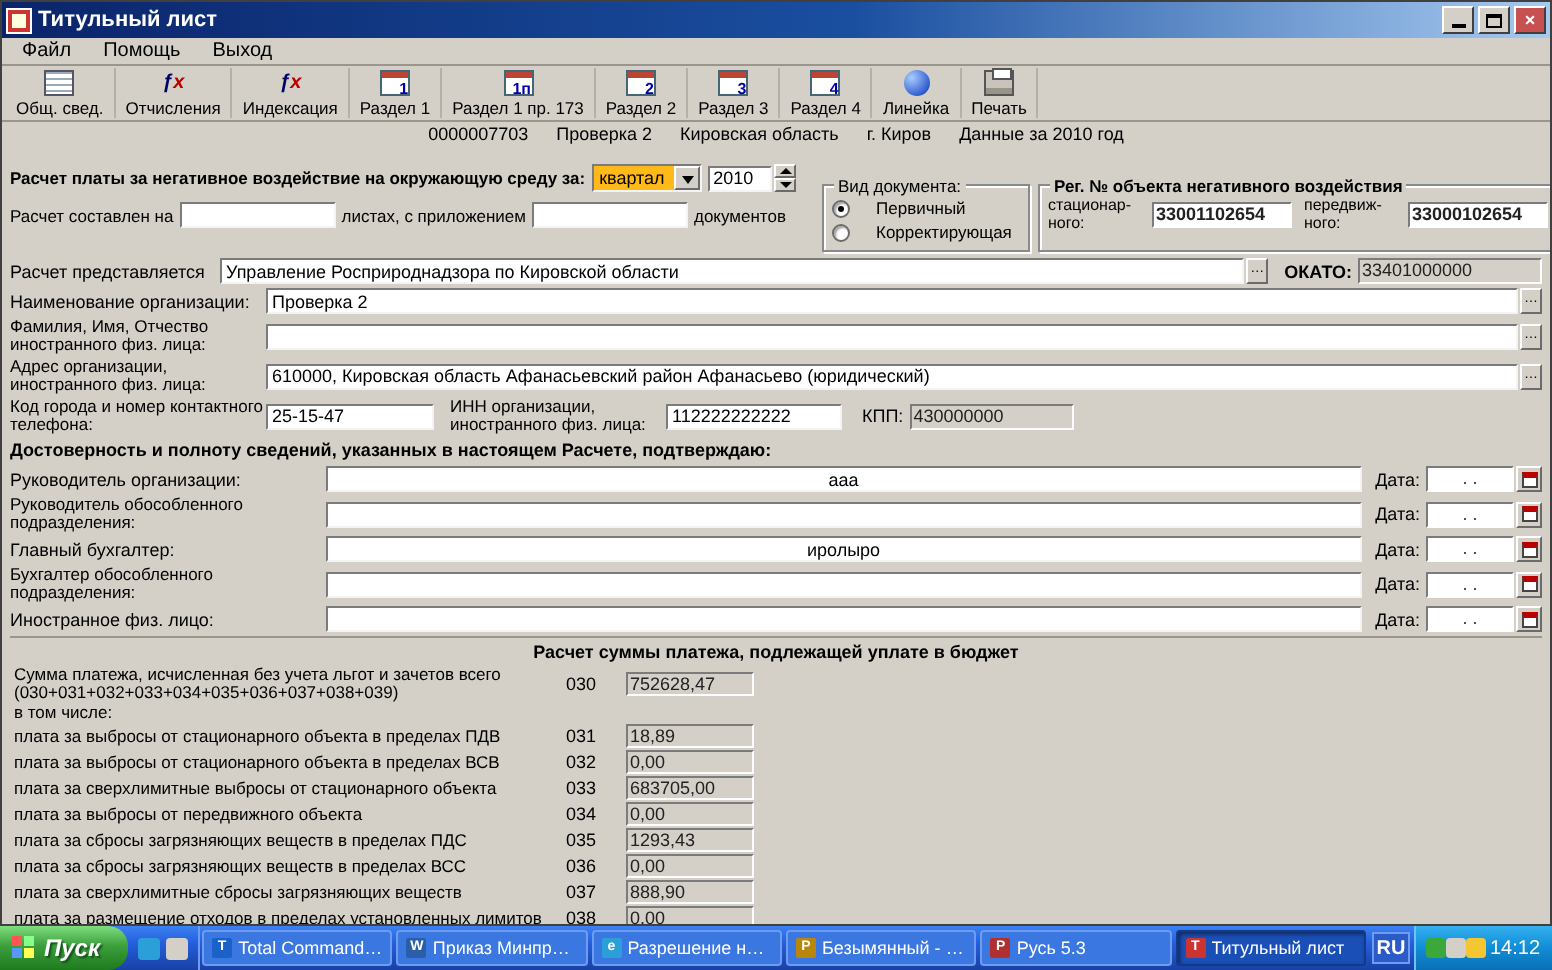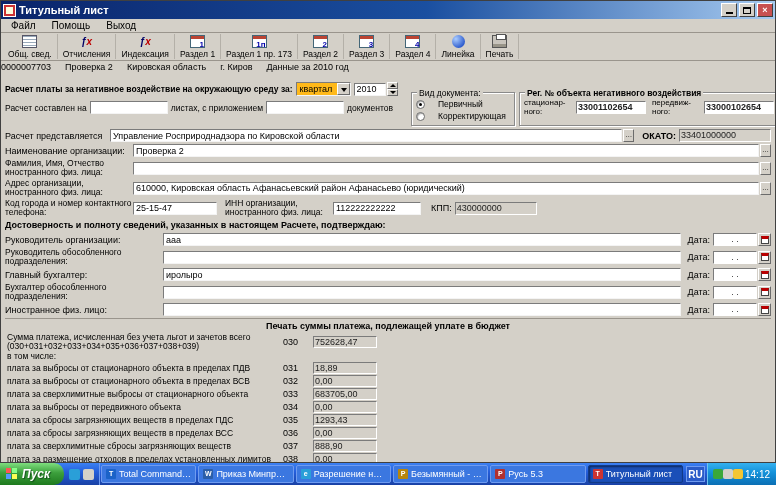--- a/index.html
+++ b/index.html
@@ -26,21 +26,21 @@
   .icon-page { background:#fff; border:1px solid #556; background-image:linear-gradient(#9ab 1px, transparent 1px); background-size:100% 3px; background-position:0 3px; }
   .icon-fx { font-style:italic; font-weight:bold; font-size:10px; line-height:13px; text-align:center; color:#006; }
   .icon-fx::after { content:"x"; color:#b00; }
   .icon-sec { background:#fff; border:1px solid #467; box-shadow:inset 0 3px 0 #b43; }
   .icon-sec::after { position:absolute; right:0px; bottom:-2px; font:bold 8px "Liberation Sans",sans-serif; color:#00a; }
   .n1::after { content:"1"; } .n1a::after { content:"1п"; } .n2::after { content:"2"; } .n3::after { content:"3"; } .n4::after { content:"4"; }
   .icon-ball { width:13px; height:13px; border-radius:50%; background:radial-gradient(circle at 30% 30%, #aaccff, #0033bb); }
   .icon-print { background:#c8c4bc; border:1px solid #555; box-shadow:inset 0 -3px 0 #989488; }
   .icon-print::before { content:""; position:absolute; left:3px; top:-2px; width:8px; height:4px; background:#fff; border:1px solid #555; }
 
-  .info-strip { height:12px; flex:0 0 12px; display:flex; align-items:center; gap:14px; font-size:9px; }
+  .info-strip { height:12px; flex:0 0 12px; display:flex; justify-content:center; align-items:center; gap:14px; font-size:9px; }
 
   
   .form { flex:1; padding:3px 4px 0 4px; overflow:hidden; }
   .row { display:flex; align-items:center; margin-bottom:2px; white-space:nowrap; }
   .b { font-weight:bold; }
   .tb { height:13px; background:#fff; border:1px solid; border-color:#7b7b7b #f4f4f4 #f4f4f4 #7b7b7b; font:9px "Liberation Sans",sans-serif; padding:0 2px; }
   .gray-box { height:13px; line-height:11px; background:#d4d0c8; border:1px solid; border-color:#7b7b7b #fff #fff #7b7b7b; padding:0 1px; color:#222; overflow:hidden; }
   .white-box { background:#fff; }
   .mini-btn { width:11px; height:13px; background:#d4d0c8; border:1px solid; border-color:#fff #6b6b6b #6b6b6b #fff; font-size:7px; line-height:10px; text-align:center; margin-left:1px; flex:0 0 auto; }
 
@@ -67,21 +67,21 @@
   .reg-group { flex:1; }
   .reg-cols { display:flex; gap:6px; }
   .reg-col { display:flex; align-items:center; gap:2px; }
   .reg-lbl { width:50px; font-size:8px; line-height:8.5px; white-space:normal; text-align:left; }
   .reg-val { width:70px; font-weight:bold; }
 
   .lbl-2line { white-space:normal; font-size:8.5px; line-height:9px; }
   .confirm-heading { font-weight:bold; font-size:9px; margin:3px 0 3px 0; }
 
   .sig-label { width:158px; flex:0 0 158px; }
-  .sig-input { flex:1; }
+  .sig-input { flex:1;text-align:center; }
   .date-label { margin:0 3px 0 7px; }
   .date-box { width:44px; flex:0 0 44px; text-align:center; color:#333; }
   .cal-btn { width:13px; height:13px; background:#d4d0c8; border:1px solid; border-color:#fff #6b6b6b #6b6b6b #fff; margin-left:1px; display:flex; align-items:center; justify-content:center; flex:0 0 13px; }
   .cal-glyph { width:8px; height:8px; background:#fff; border:1px solid #444; border-top:3px solid #b00; }
 
   .pay-section { margin-top:2px; border-top:1px solid #9a958d; }
   .pay-header { text-align:center; font-weight:bold; font-size:9px; padding:2px 0; }
   .pay-row { display:flex; align-items:center; margin-bottom:1px; }
   .pay-label { width:278px; flex:0 0 278px; font-size:8.5px; line-height:9px; white-space:normal; padding-left:2px; }
   .pay-code { width:30px; flex:0 0 30px; }
@@ -310,21 +310,21 @@
       <span class="sig-label">Иностранное физ. лицо:</span>
       <input class="tb sig-input" value="" style="">
       <span class="date-label">Дата:</span>
       <span class="gray-box white-box date-box">. .</span>
       <span class="cal-btn">
           <span class="cal-glyph"></span>
         </span>
     </div>
 
     <div class="pay-section">
-      <div class="pay-header">Печать суммы платежа, подлежащей уплате в бюджет</div>
+      <div class="pay-header">Расчет суммы платежа, подлежащей уплате в бюджет</div>
 
       <div class="pay-row">
         <span class="pay-label">Сумма платежа, исчисленная без учета льгот и зачетов всего (030+031+032+033+034+035+036+037+038+039)</span>
         <span class="pay-code">030</span>
         <span class="gray-box pay-value">752628,47</span>
       </div>
 
       <div class="pay-row">
         <span class="pay-label">в том числе:</span>
       </div>

